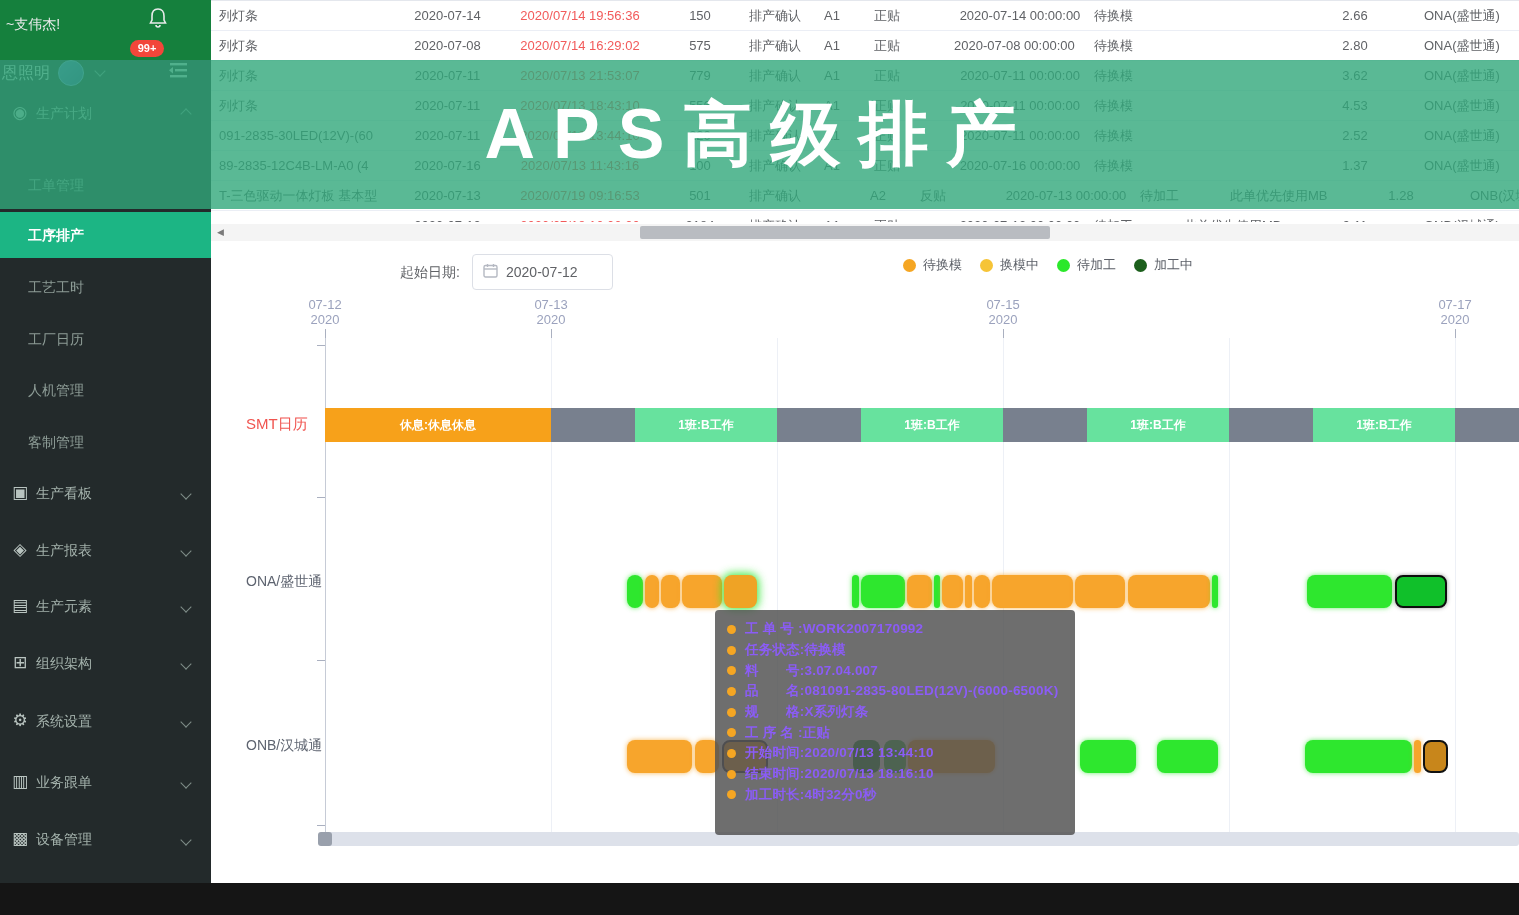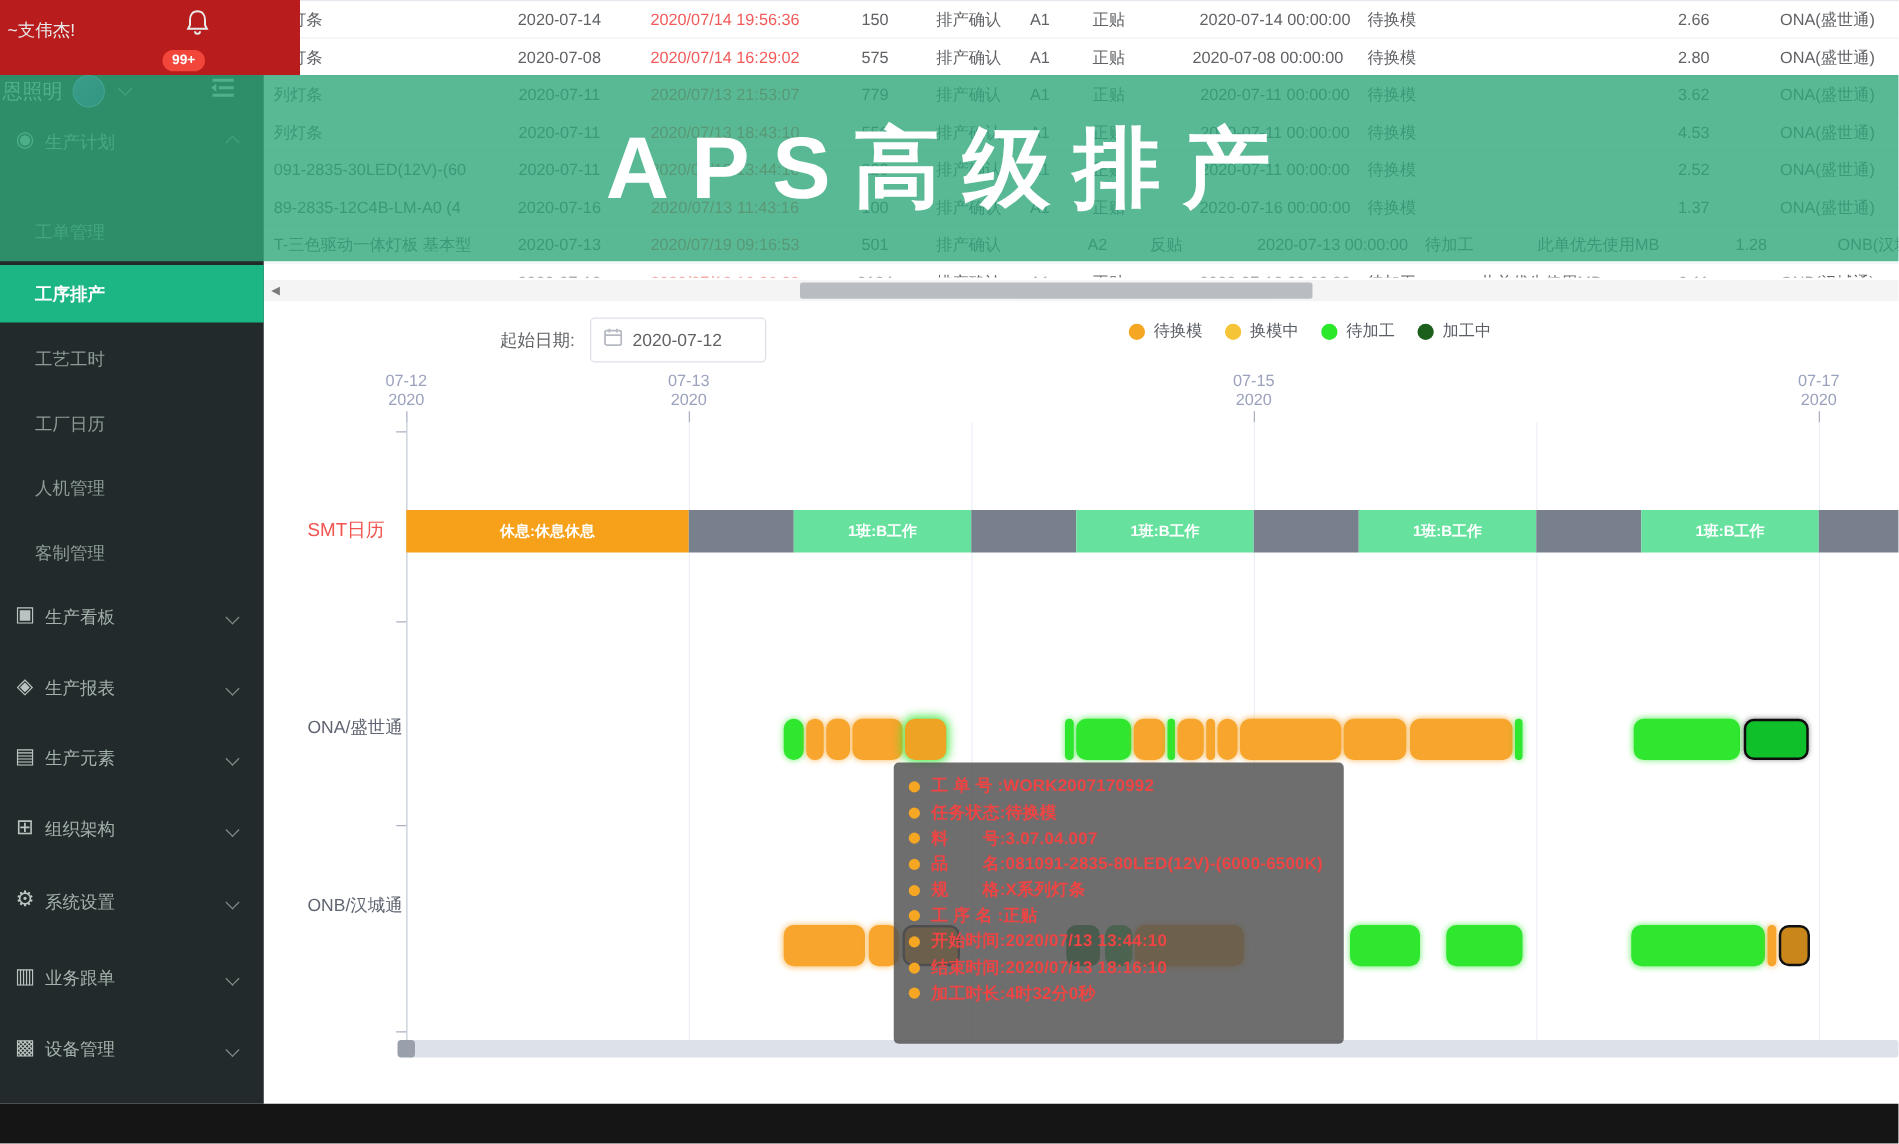--- a/index.html
+++ b/index.html
@@ -1,20 +1,20 @@
 <!DOCTYPE html>
 <html><head>
 <meta charset="utf-8">
 <style>
   html,body{margin:0;padding:0;background:#fff;}
   .stage{position:relative;width:1519px;height:915px;overflow:hidden;background:#fff;
          font-family:"Liberation Sans","DejaVu Sans",sans-serif;}
   
   .sidebar{position:absolute;left:0;top:0;width:211px;height:883px;background:#232a2b;z-index:1;}
-  .sb-top{position:absolute;left:0;top:0;width:240px;height:60px;background:#b91c1c;}
+  .sb-top{position:absolute;left:0;top:0;width:211px;height:60px;background:#15803d;}
   .sb-welcome{position:absolute;left:6px;top:16px;font-size:14px;color:#e8eaea;}
   .sb-bell{position:absolute;left:148px;top:7px;}
   .sb-badge{position:absolute;left:130px;top:24px;min-width:24px;padding:0 5px;height:17px;border-radius:9px;
             background:#f2463a;color:#fff;font-size:11px;line-height:17px;text-align:center;font-weight:bold;margin-top:16px;}
   .sb-brand-row{position:absolute;left:0;top:58px;width:211px;height:30px;}
   .sb-brand{position:absolute;left:2px;top:5px;font-size:16px;color:#ccd2d0;}
   .avatar{position:absolute;left:58px;top:2px;width:24px;height:24px;border-radius:50%;
           background:linear-gradient(135deg,#5a74c8,#3a4e9a);border:1px solid #7d90d6;}
   .chev{display:inline-block;width:7px;height:7px;border-right:1.6px solid #7f8d89;border-bottom:1.6px solid #7f8d89;}
   .chev.down{transform:rotate(45deg);}
@@ -75,21 +75,21 @@
   .bar.gs{background:#10c02a;border:2.5px solid #0d0d0d;box-shadow:0 0 4px rgba(0,0,0,.4);}
   .bar.ob{background:#efa32f;border:2px solid #3a3a46;}
   .bar.os{background:#c8861b;border:2.5px solid #111;}
   .g-scroll{position:absolute;left:325px;top:832px;width:1194px;height:14px;background:#dde1ea;border-radius:3px;}
   .g-thumb{position:absolute;left:318px;top:832px;width:14px;height:14px;background:#99a0ac;border-radius:3px;z-index:2;}
   
   .tooltip{position:absolute;left:715px;top:610px;width:360px;height:225px;background:rgba(82,82,82,.84);
            border-radius:4px;z-index:10;padding:9px 12px;box-sizing:border-box;}
   .tt-line{display:flex;align-items:center;height:20.7px;white-space:nowrap;}
   .tt-dot{width:9px;height:9px;border-radius:50%;background:#f5a623;margin-right:9px;flex:none;}
-  .tt-txt{font-size:13.5px;color:#ef4444;font-weight:bold;letter-spacing:.2px;}
+  .tt-txt{font-size:13.5px;color:#8b5cf6;font-weight:bold;letter-spacing:.2px;}
   
   .bottom-strip{position:absolute;left:0;top:883px;width:1519px;height:32px;background:#151515;}
 </style>
 </head>
 <body>
 
 <div class="stage">
 
   <div class="sidebar">
     <div class="sb-top">
@@ -342,21 +342,21 @@
       <div class="gridline" style="left: 1003px;"></div>
       <div class="gridline" style="left: 1229px;"></div>
       <div class="gridline" style="left: 1455px;"></div>
       <div class="spine"></div>
       <div class="spine-tick" style="top: 345px;"></div>
       <div class="spine-tick" style="top: 497px;"></div>
       <div class="spine-tick" style="top: 660px;"></div>
       <div class="spine-tick" style="top: 825px;"></div>
       <div class="row-label red" style="top: 415px;">SMT日历</div>
       <div class="row-label" style="top: 573px;">ONA/盛世通</div>
-      <div class="row-label" style="top: 716px;">ONB/汉城通</div>
+      <div class="row-label" style="top: 737px;">ONB/汉城通</div>
       <div class="cal-band">
         <div class="seg rest" style="left: 325px; width: 226px;">休息:休息休息</div>
         <div class="seg off" style="left: 551px; width: 84px;"></div>
         <div class="seg work" style="left: 635px; width: 142px;">1班:B工作</div>
         <div class="seg off" style="left: 777px; width: 84px;"></div>
         <div class="seg work" style="left: 861px; width: 142px;">1班:B工作</div>
         <div class="seg off" style="left: 1003px; width: 84px;"></div>
         <div class="seg work" style="left: 1087px; width: 142px;">1班:B工作</div>
         <div class="seg off" style="left: 1229px; width: 84px;"></div>
         <div class="seg work" style="left: 1313px; width: 142px;">1班:B工作</div>

